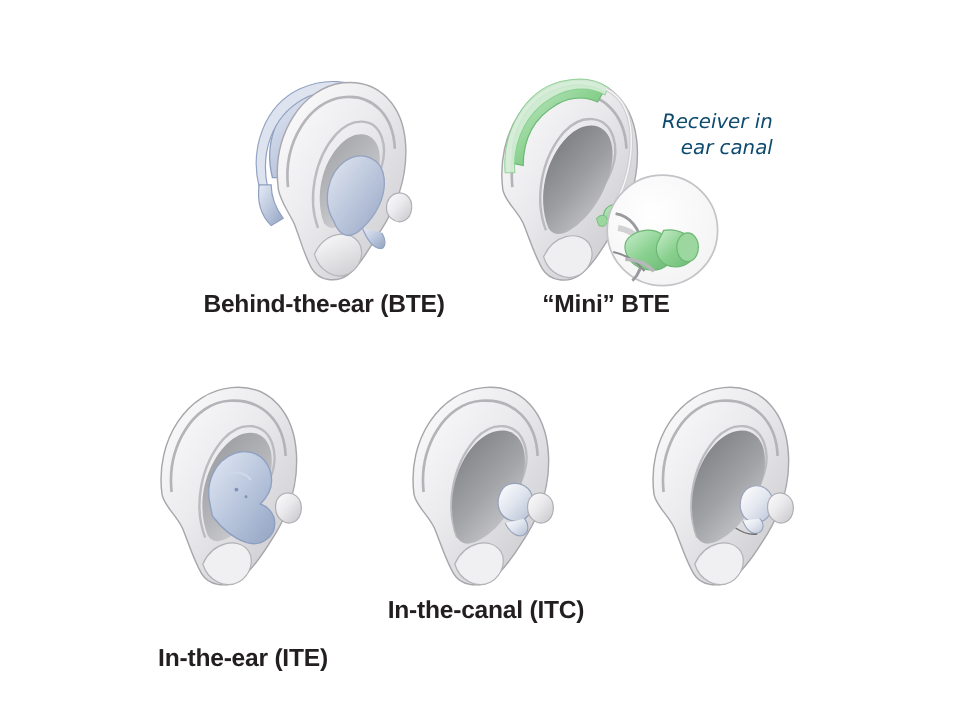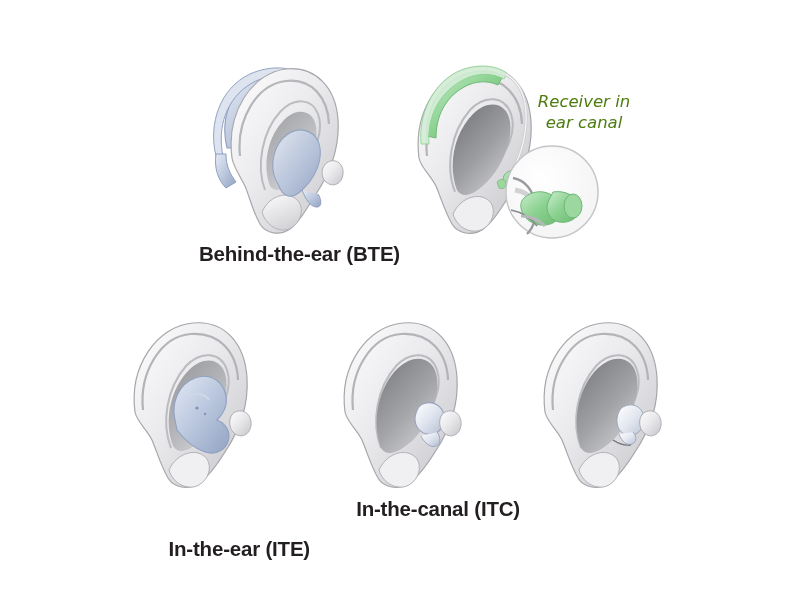--- a/index.html
+++ b/index.html
@@ -12,36 +12,36 @@
   }
   #figure{
     position:relative;
     width:800px;height:600px;
     background:#ffffff;
   }
   .ear-cell{position:absolute;}
   .ear-art{position:absolute;left:0;top:0;}
   .caption{
     position:absolute;
-    text-align:right;
+    text-align:center;
     color:#231f20;
     font-weight:700;
     font-size:20.5px;
     letter-spacing:-0.2px;
     line-height:1.12;
     white-space:pre-line;
   }
   .callout-label{
     position:absolute;
     font-style:italic;
     font-weight:400;
     font-size:16.5px;
-    color:#4d7c0f;
+    color:#0c4a6e;
     line-height:1.28;
-    text-align:center;
+    text-align:right;
     white-space:pre-line;
     font-family:"DejaVu Sans",sans-serif;
   }
 </style>
 </head>
 <body>
 
 <div id="figure">
 
   <div class="ear-cell" style="left:170px;top:40px;width:200px;height:200px;">
@@ -172,20 +172,21 @@
         <path d="M168 152 C180 150 192 156 194 166 C196 176 186 184 174 182
                  C164 180 160 170 163 162 Z" fill="url(#devGreen)" stroke="#6cb874" stroke-width="1"></path>
         <ellipse cx="188" cy="166" rx="9" ry="12" fill="#9bd79f" stroke="#6cb874" stroke-width="1"></ellipse>
         <path d="M126 170 C136 172 146 178 152 186" fill="none" stroke="#8a8a8e" stroke-width="1.6"></path>
         <path d="M136 176 C146 176 154 180 160 186" fill="none" stroke="#b7b7bb" stroke-width="3"></path>
       </g>
     </svg>
   </div>
   <div class="callout-label" style="left:524px;top:91px;width:120px;">Receiver in
 ear canal</div>
+  <div class="caption" style="left:400px;top:243px;width:210px;">“Mini” BTE</div>
 
   <div class="ear-cell" style="left:105px;top:300px;width:190px;height:190px;">
     <svg class="ear-art" width="190" height="190" viewBox="0 0 190 190">
       <defs>
         <linearGradient id="skinC" x1="0" y1="0" x2="1" y2="1">
           <stop offset="0" stop-color="#fdfdfd"></stop>
           <stop offset="0.45" stop-color="#eaeaed"></stop>
           <stop offset="1" stop-color="#c6c6ca"></stop>
         </linearGradient>
         <linearGradient id="conchaC" x1="0.2" y1="0" x2="0.9" y2="1">

